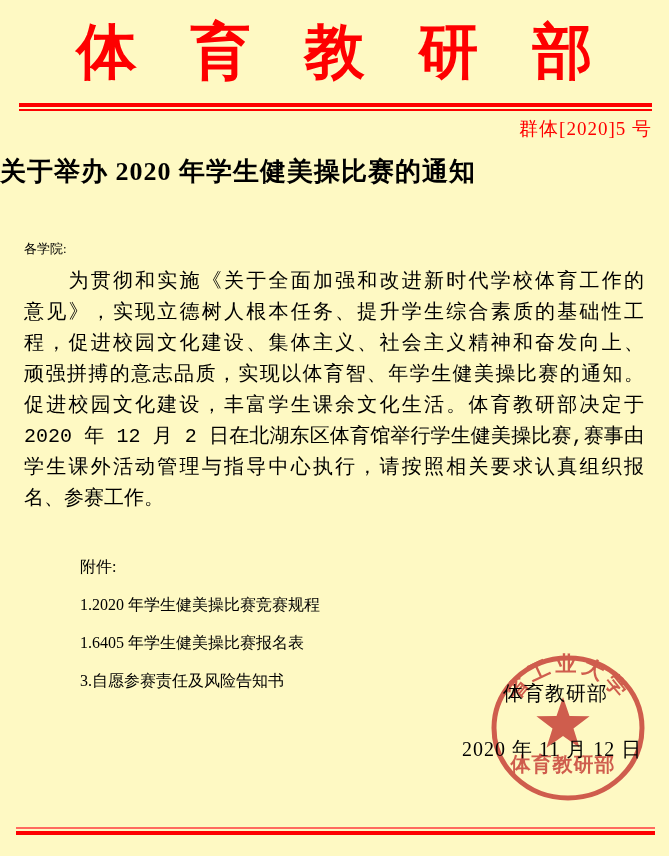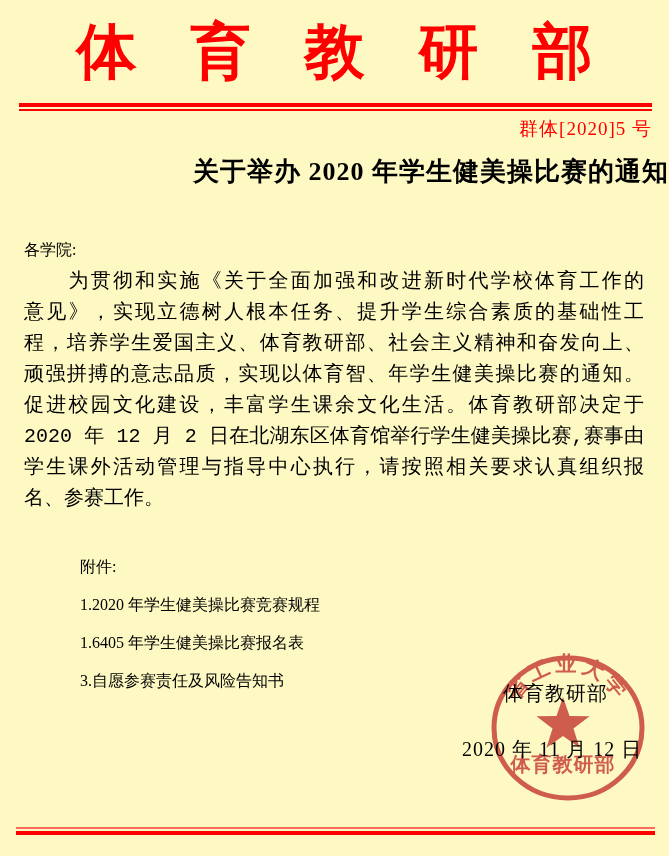--- a/index.html
+++ b/index.html
@@ -40,30 +40,30 @@
     position: absolute;
     top: 116px; right: 17px;
     font-size: 19px;
     color: #fe0000;
     letter-spacing: 1px;
   }
 
   .doc-title {
     position: absolute;
     top: 154px; left: 0; right: 0;
-    text-align: right;
+    text-align: left;
     font-size: 26px;
     font-weight: bold;
     letter-spacing: 1px;
   }
 
   .salutation {
     position: absolute;
     top: 240px; left: 24px;
-    font-size: 16px;
+    font-size: 13px;
   }
 
   .body-text {
     position: absolute;
     top: 266px; left: 24px;
     width: 620px;
     font-size: 20px;
     line-height: 31px;
   }
   .body-text .line {
@@ -120,21 +120,21 @@
 
   <div class="doc-number">群体[2020]5 号</div>
 
   <div class="doc-title">关于举办 2020 年学生健美操比赛的通知</div>
 
   <div class="salutation">各学院:</div>
 
   <div class="body-text">
     <div class="line">　　为贯彻和实施《关于全面加强和改进新时代学校体育工作的</div>
     <div class="line">意见》，实现立德树人根本任务、提升学生综合素质的基础性工</div>
-    <div class="line">程，培养学生爱国主义、体育教研部、社会主义精神和奋发向上、</div>
+    <div class="line">程，促进校园文化建设、集体主义、社会主义精神和奋发向上、</div>
     <div class="line">顽强拼搏的意志品质，实现以体育智、年学生健美操比赛的通知。</div>
     <div class="line">促进校园文化建设，丰富学生课余文化生活。体育教研部决定于</div>
     <div class="line">2020 年 12 月 2 日在北湖东区体育馆举行学生健美操比赛,赛事由</div>
     <div class="line">学生课外活动管理与指导中心执行，请按照相关要求认真组织报</div>
     <div class="line last">名、参赛工作。</div>
   </div>
 
   <div class="attachments">
     <div class="att-line">附件:</div>
     <div class="att-line">1.2020 年学生健美操比赛竞赛规程</div>

